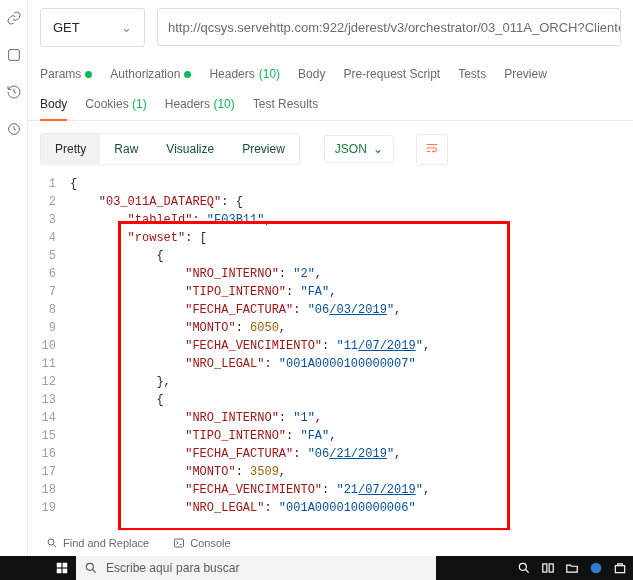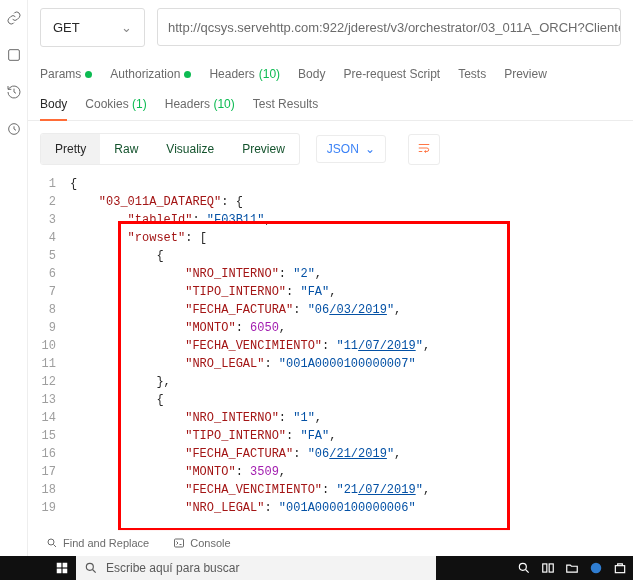--- a/index.html
+++ b/index.html
@@ -15,30 +15,30 @@
   .tabs1 .tab { cursor:pointer; display:flex; align-items:center; gap:4px; }
   .dot-green { width:7px; height:7px; background:#0cbb52; border-radius:50%; display:inline-block; }
   .count { color:#0cbb52; }
   .tabs2 { display:flex; gap:18px; padding:16px 12px 0 12px; font-size:12px; color:#6b6b6b; border-bottom:1px solid #ececec; }
   .tabs2 .tab { padding-bottom:8px; cursor:pointer; }
   .tabs2 .tab.active { color:#282828; border-bottom:2px solid #ff6c37; margin-bottom:-1px; }
   .viewrow { display:flex; gap:12px; padding:12px 12px 0 12px; align-items:center; }
   .viewgroup { display:flex; border:1px solid #ececec; border-radius:3px; overflow:hidden; }
   .viewgroup .vbtn { padding:8px 14px; font-size:12px; color:#14532d; cursor:pointer; }
   .viewgroup .vbtn.active { background:#f2f2f2; color:#282828; }
-  .formatbtn { margin-left:4px; border:1px solid #ececec; padding:6px 10px; border-radius:3px; display:flex; align-items:center; gap:6px; color:#3b82f6; font-size:12px; cursor:pointer; }
+  .formatbtn { margin-left:12px; border:1px solid #ececec; padding:6px 10px; border-radius:3px; display:flex; align-items:center; gap:6px; color:#15803d; font-size:12px; cursor:pointer; }
   .iconbtn { margin-left:10px; border:1px solid #ececec; padding:6px 8px; border-radius:3px; cursor:pointer; }
   .iconbtn svg { width:14px; height:14px; stroke:#ff6c37; fill:none; stroke-width:1.6; }
   .code { font-family: Consolas, "Courier New", monospace; font-size:12px; padding:10px 0 0 0; position:relative; }
   .line { display:flex; height:18px; align-items:center; white-space:pre; }
   .ln { width:42px; text-align:right; color:#9e9e9e; padding-right:14px; user-select:none; }
   .brace { color:#282828; }
   .key { color:#a31515; }
   .str { color:#0451a5; }
-  .num { color:#a21caf; }
+  .num { color:#a16207; }
   .link { color:#0451a5; text-decoration:underline; }
   .ind { display:inline-block; }
   .redbox { position:absolute; border:3px solid #ff0000; pointer-events:none; }
   .bottombar { position:absolute; bottom:24px; left:36px; right:0; height:26px; display:flex; align-items:center; gap:24px; padding:0 10px; color:#6b6b6b; font-size:11px; background:rgba(255,255,255,0.95); }
   .bottombar .item { display:flex; align-items:center; gap:5px; cursor:pointer; }
   .taskbar { position:absolute; bottom:0; left:0; right:0; height:24px; background:#101010; display:flex; align-items:center;padding-left:48px; }
   .taskbar .win { width:28px; height:24px; display:flex; align-items:center; justify-content:center; }
   .taskbar .search { flex:0 0 360px; height:24px; background:#f3f3f3; display:flex; align-items:center; gap:8px; padding:0 8px; color:#5a5a5a; font-size:12px; }
   .taskbar .tray { margin-left:auto; display:flex; align-items:center; gap:10px; padding-right:6px; }
   .taskbar svg { width:14px; height:14px; }

